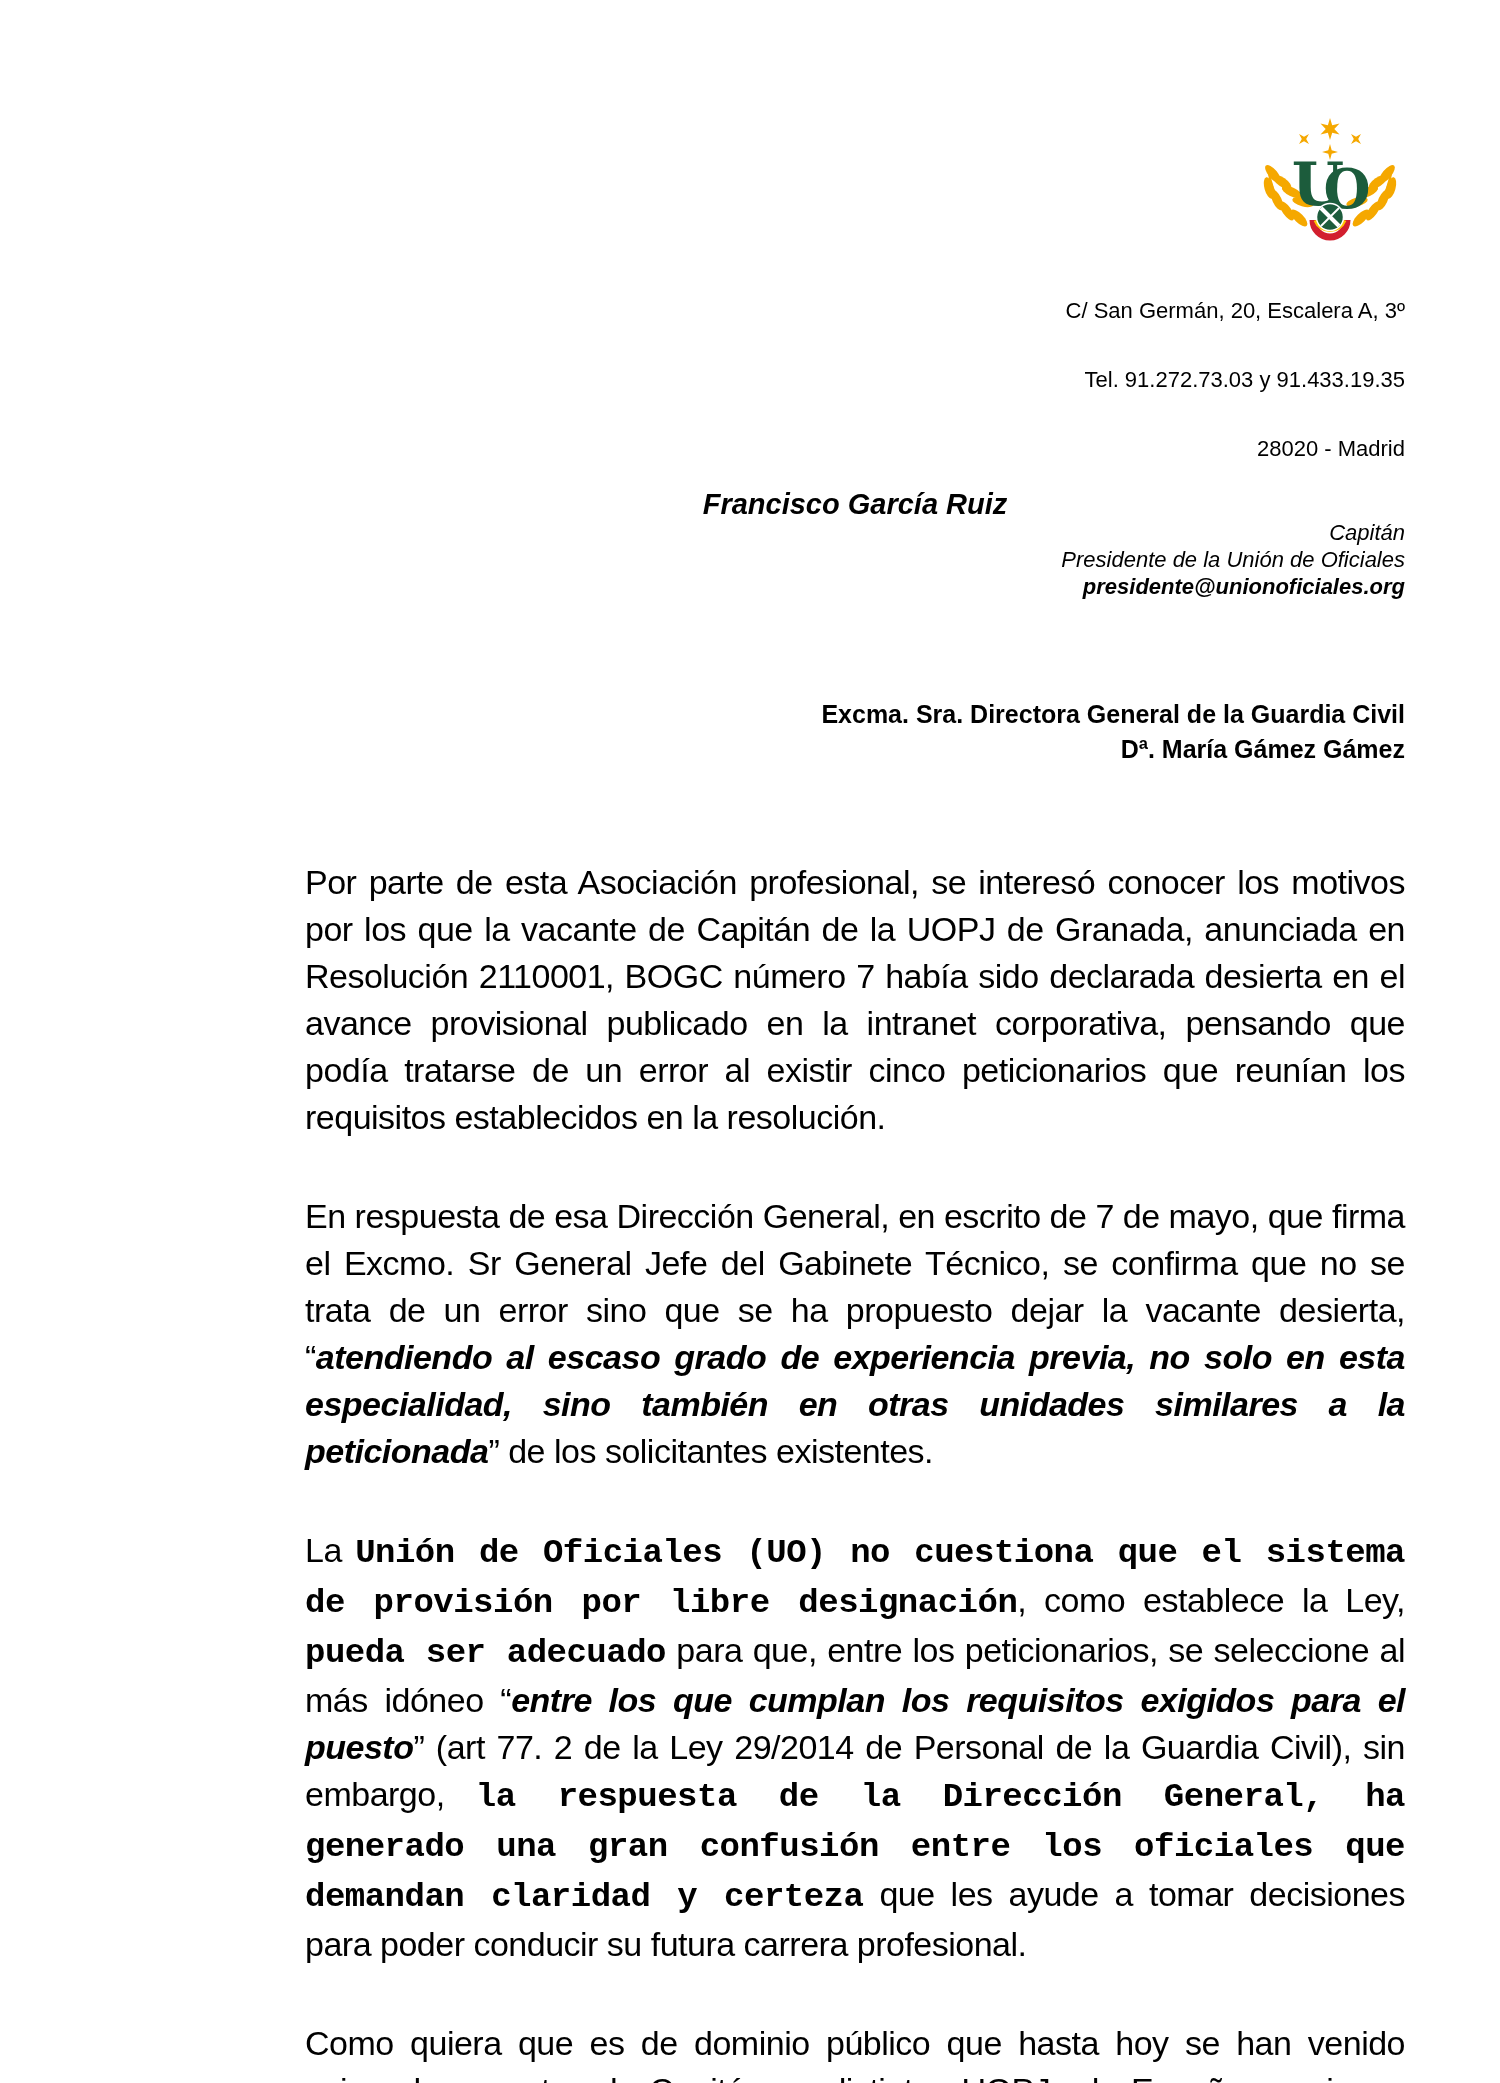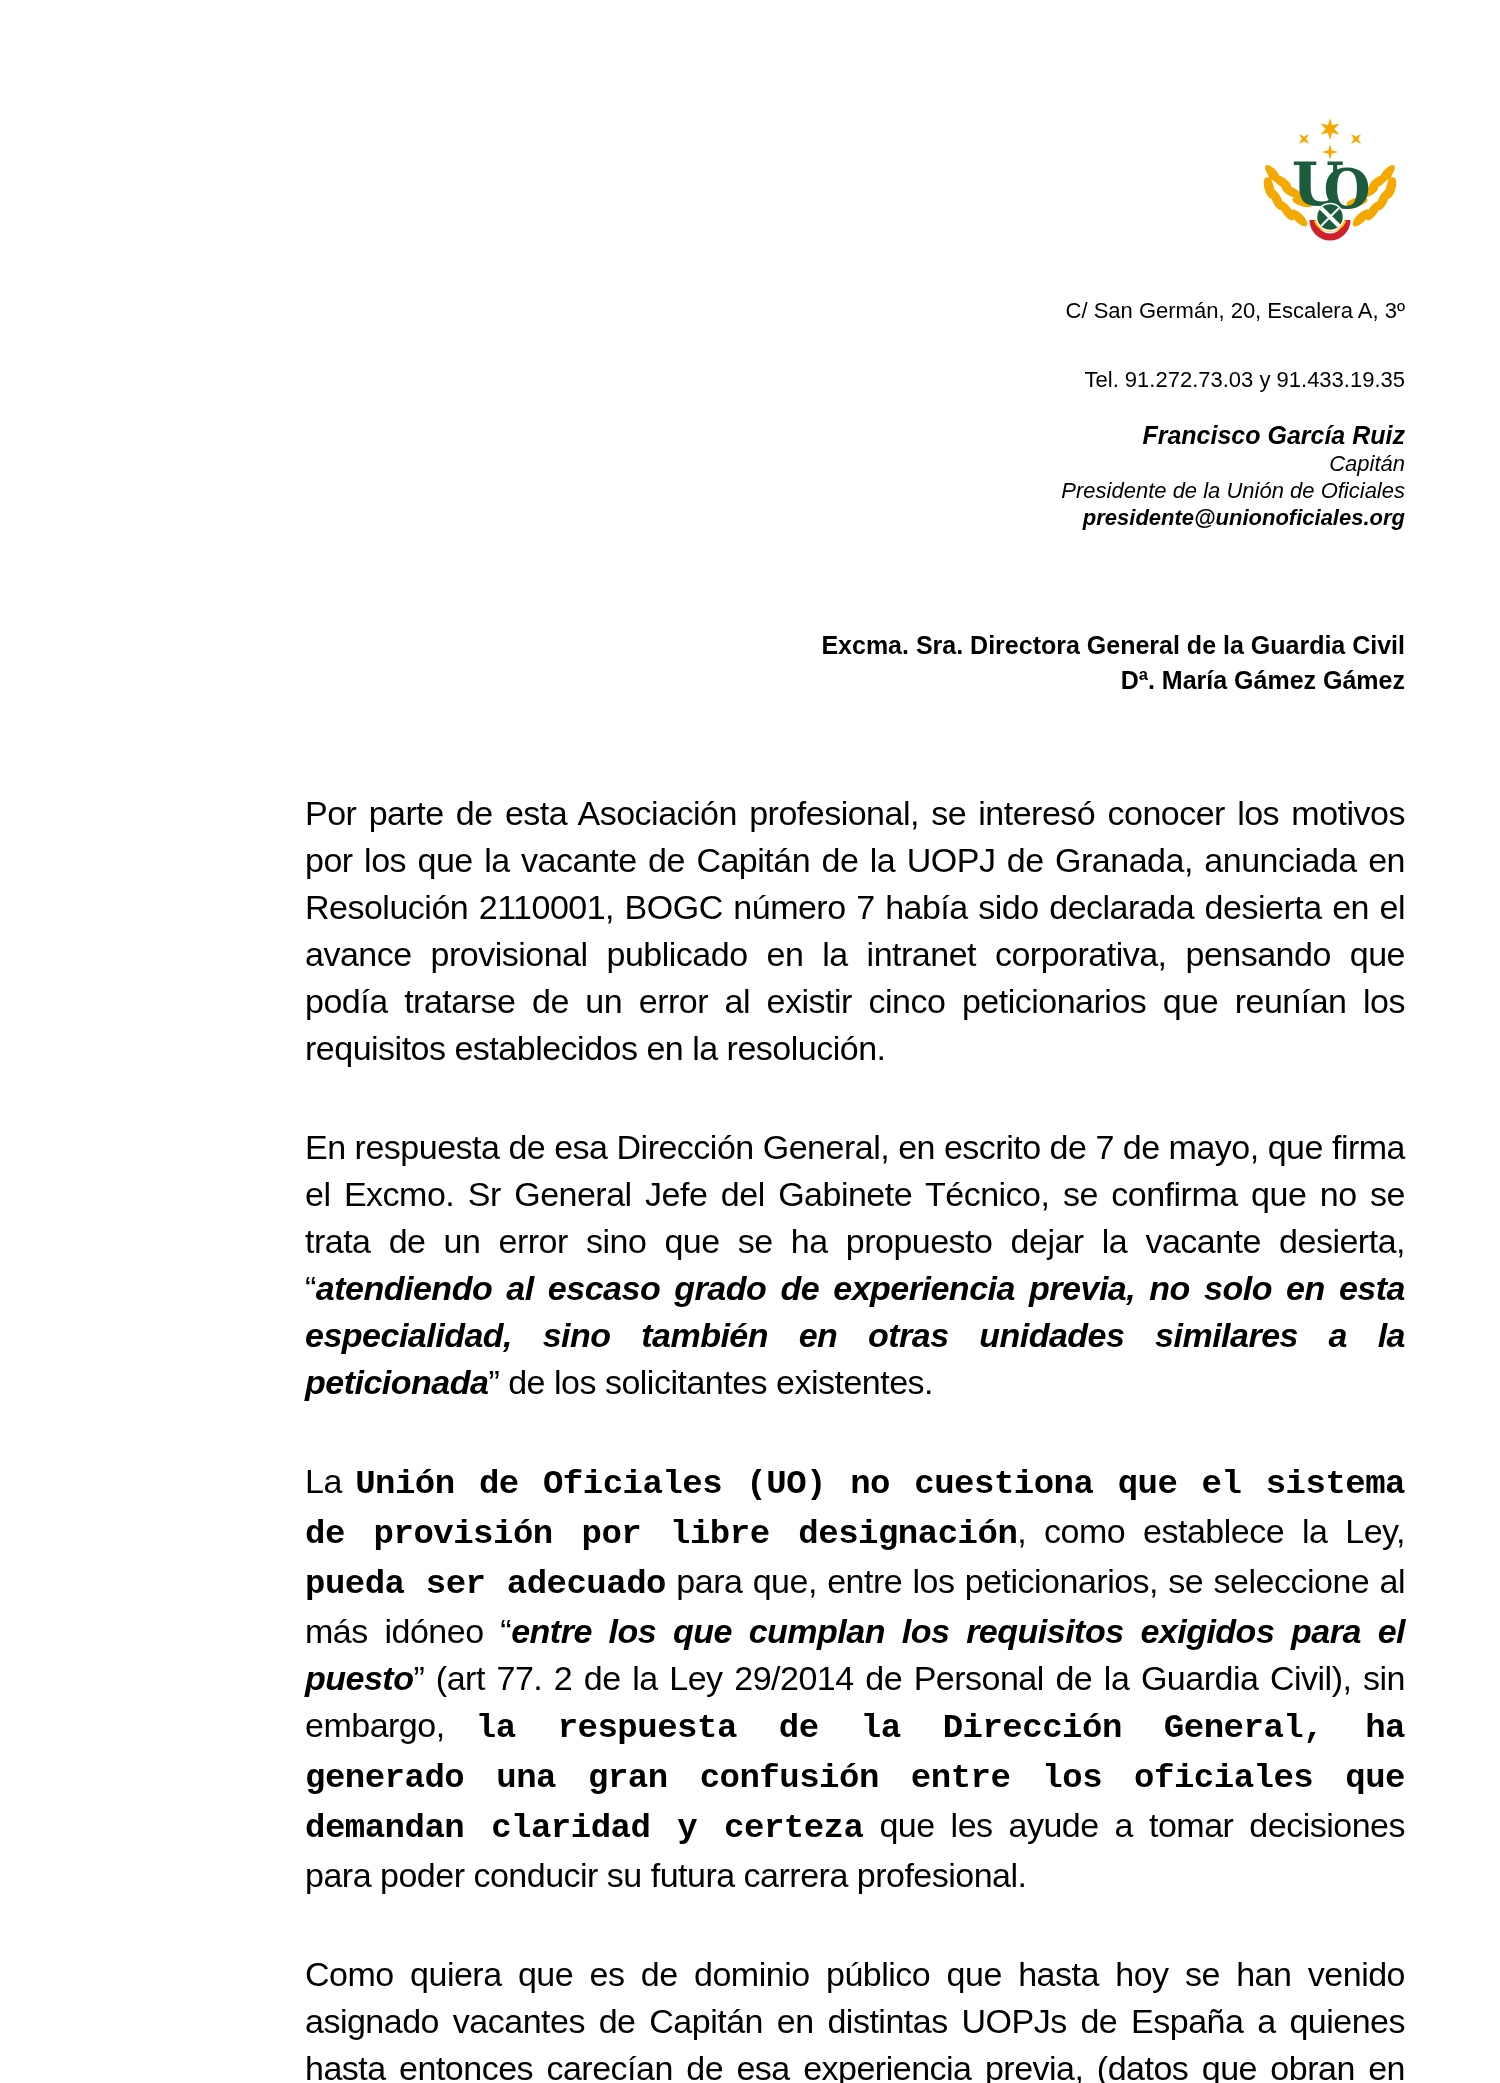--- a/index.html
+++ b/index.html
@@ -20,21 +20,21 @@
   .org-name {
     margin-top:20px;
     font-size:23px;
     font-weight:bold;
     color:#117a76;
     letter-spacing:0.2px;
   }
   .addr { font-size:22px; line-height:29px;margin-top:40px; }
   
   .sender { margin-top:26px; text-align:right; font-size:22px; line-height:27px; }
-  .sender-name  { font-size:25px; font-weight:bold; font-style:italic; line-height:30px; }
+  .sender-name  { font-size:29px; font-weight:bold; font-style:italic; line-height:30px;text-align:center; }
   .sender-rank  { font-style:italic; }
   .sender-title { font-style:italic; }
   .sender-email { font-weight:bold; font-style:italic; }
   
   .recipient { margin-top:97px; text-align:right; font-weight:bold; font-size:25px; line-height:35px; }
   
   .body-text p {
     margin:52px 0 0 0;
     font-size:34px;
     line-height:47px;
@@ -101,20 +101,21 @@
         <g>
           <circle cx="75" cy="105" r="13.5" fill="#1c5c3c" stroke="#ffffff" stroke-width="1.5"></circle>
           <line x1="66" y1="114" x2="84" y2="96" stroke="#ffffff" stroke-width="2"></line>
           <line x1="66" y1="96" x2="84" y2="114" stroke="#ffffff" stroke-width="4"></line>
         </g>
       </svg>
     </div>
 
     <div class="addr">C/ San Germán, 20, Escalera A, 3º</div>
     <div class="addr">Tel. 91.272.73.03 y 91.433.19.35</div>
+    <div class="addr">28020 - Madrid</div>
   </header>
 
   <section class="sender">
     <div class="sender-name">Francisco García Ruiz</div>
     <div class="sender-rank">Capitán</div>
     <div class="sender-title">Presidente de la Unión de Oficiales</div>
     <div class="sender-email">presidente@unionoficiales.org</div>
   </section>
 
   <section class="recipient">

